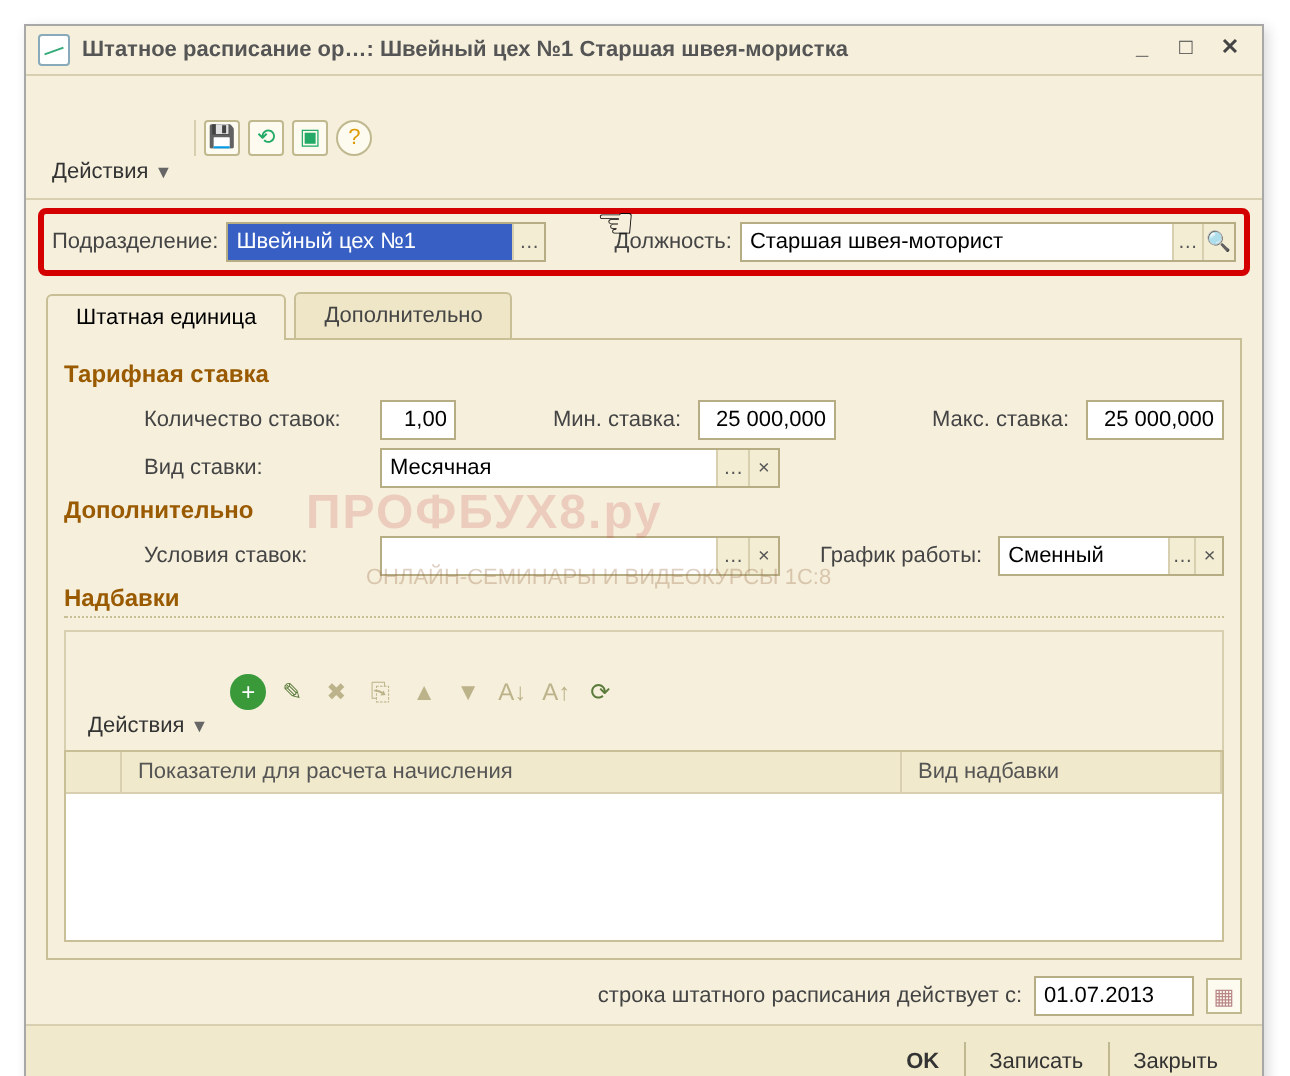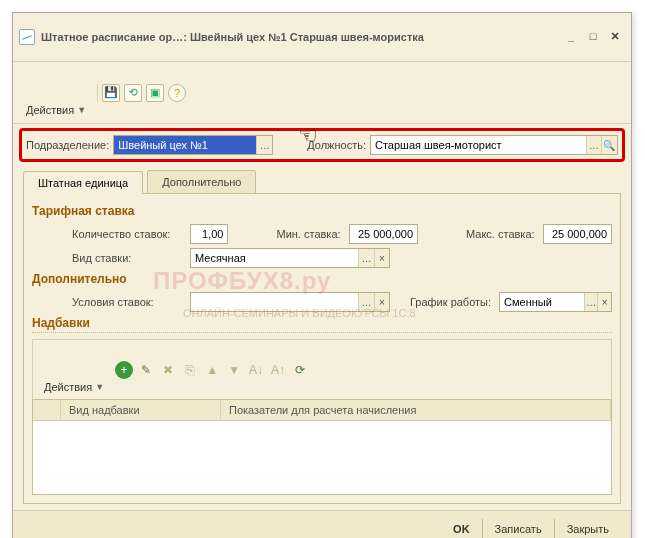--- a/index.html
+++ b/index.html
@@ -1,18 +1,18 @@
 <!DOCTYPE html>
 <html><head>
 <meta charset="utf-8">
 <style>
   * { box-sizing: border-box; margin: 0; padding: 0; font-family: Arial, sans-serif; font-size: 11px; }
   body { background: #fff; padding: 12px; }
   .window { width: 620px; border: 1px solid #a8a8a8; background: #f5efdc; box-shadow: 2px 2px 6px rgba(0,0,0,0.15); }
-  .titlebar { display: flex; align-items: center; padding: 16px 6px; background: #f5efdc; border-bottom: 1px solid #d8cfb0; color: #555; font-weight: bold; }
+  .titlebar { display: flex; align-items: center; padding: 4px 6px; background: #f5efdc; border-bottom: 1px solid #d8cfb0; color: #555; font-weight: bold; }
   .titlebar .icon-app { width: 16px; height: 16px; margin-right: 6px; border: 1px solid #8ab; border-radius: 2px; background: #fff; display: inline-block; position: relative; }
   .titlebar .icon-app::after { content: ''; position: absolute; left:2px; top:7px; width:10px; height:1px; background:#3a7; transform: rotate(-20deg);}
   .titlebar .title { flex: 1; white-space: nowrap; overflow: hidden; text-overflow: ellipsis; }
   .win-btn { width: 20px; height: 16px; margin-left: 2px; text-align: center; line-height: 14px; color: #444; cursor: default; font-weight: bold; }
   .toolbar { display: flex; align-items: center; gap: 4px; padding: 4px 6px; background: #f5efdc; border-bottom: 1px solid #d8cfb0; }
   .tbtn { padding: 2px 6px; border: 1px solid transparent; border-radius: 2px; color: #333; display: flex; align-items: center; gap: 3px; cursor: default; margin-top: 35px; }
   .tbtn .caret { font-size: 9px; color: #666; }
   .ticon { width: 18px; height: 18px; border: 1px solid #c0b88f; border-radius: 2px; background: #fdfbef; display: inline-flex; align-items: center; justify-content: center; font-size: 11px; color: #4a7; }
   .ticon.blue { color:#36a; }
   .ticon.green { color:#2a6; }
@@ -154,26 +154,33 @@
         <span class="gicon dim">⎘</span>
         <span class="gicon dim">▲</span>
         <span class="gicon dim">▼</span>
         <span class="gicon dim">A↓</span>
         <span class="gicon dim">A↑</span>
         <span class="gicon norm">⟳</span>
       </div>
       <div class="grid">
         <div class="grid-header">
           <div class="gh c1"></div>
+          <div class="gh c3">Показатели для расчета начисления</div>
           <div class="gh c2">Вид надбавки</div>
-          <div class="gh c3">Показатели для расчета начисления</div>
         </div>
       </div>
     </div>
 
+    <div class="footer-row">
+      <span class="lbl" style="min-width:auto">строка штатного расписания действует с:</span>
+      <div class="field" style="width:80px">
+        <input value="01.07.2013" style="">
+      </div>
+      <span class="calendar-icon">▦</span>
+    </div>
 
     <div class="button-row">
       <div class="btn ok">OK</div>
       <div class="btn">Записать</div>
       <div class="btn">Закрыть</div>
     </div>
 
     <div class="watermark">ПРОФБУХ8.ру</div>
     <div class="watermark-sub">ОНЛАЙН-СЕМИНАРЫ И ВИДЕОКУРСЫ 1С:8</div>
   </div>

